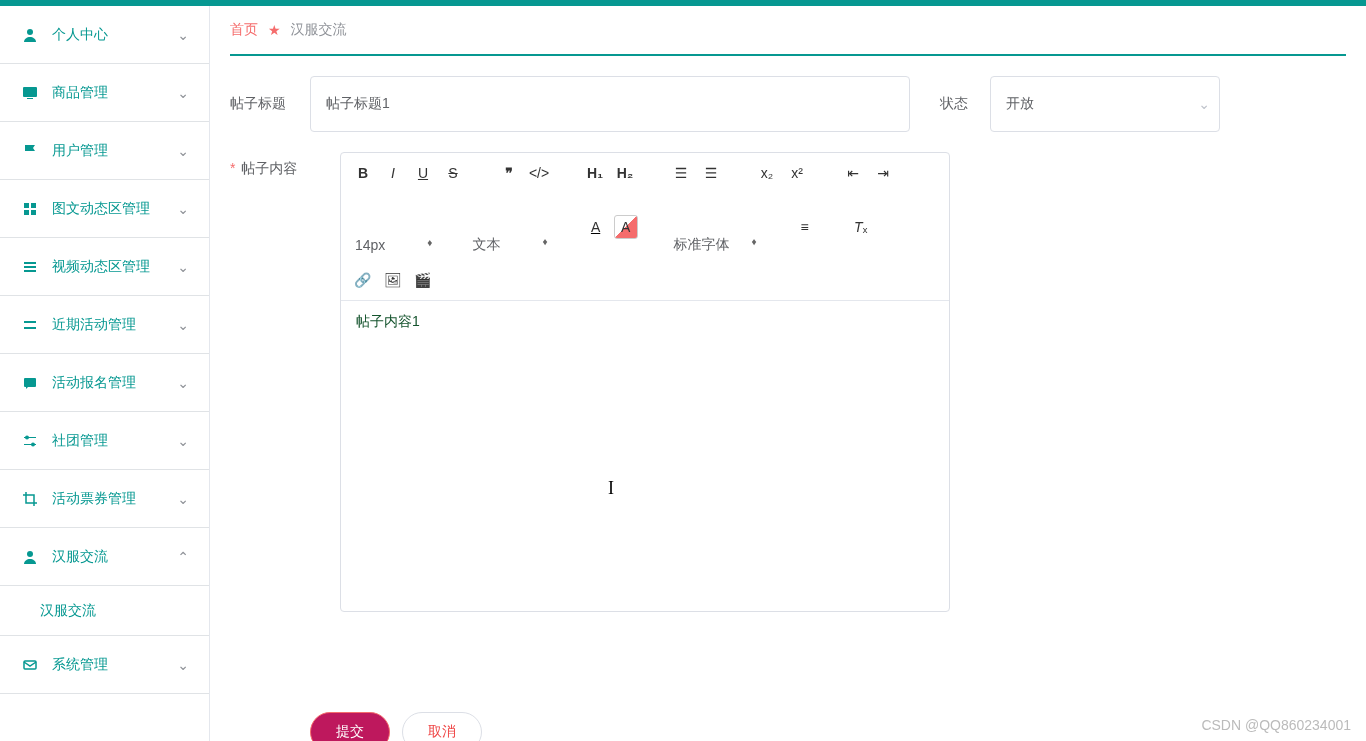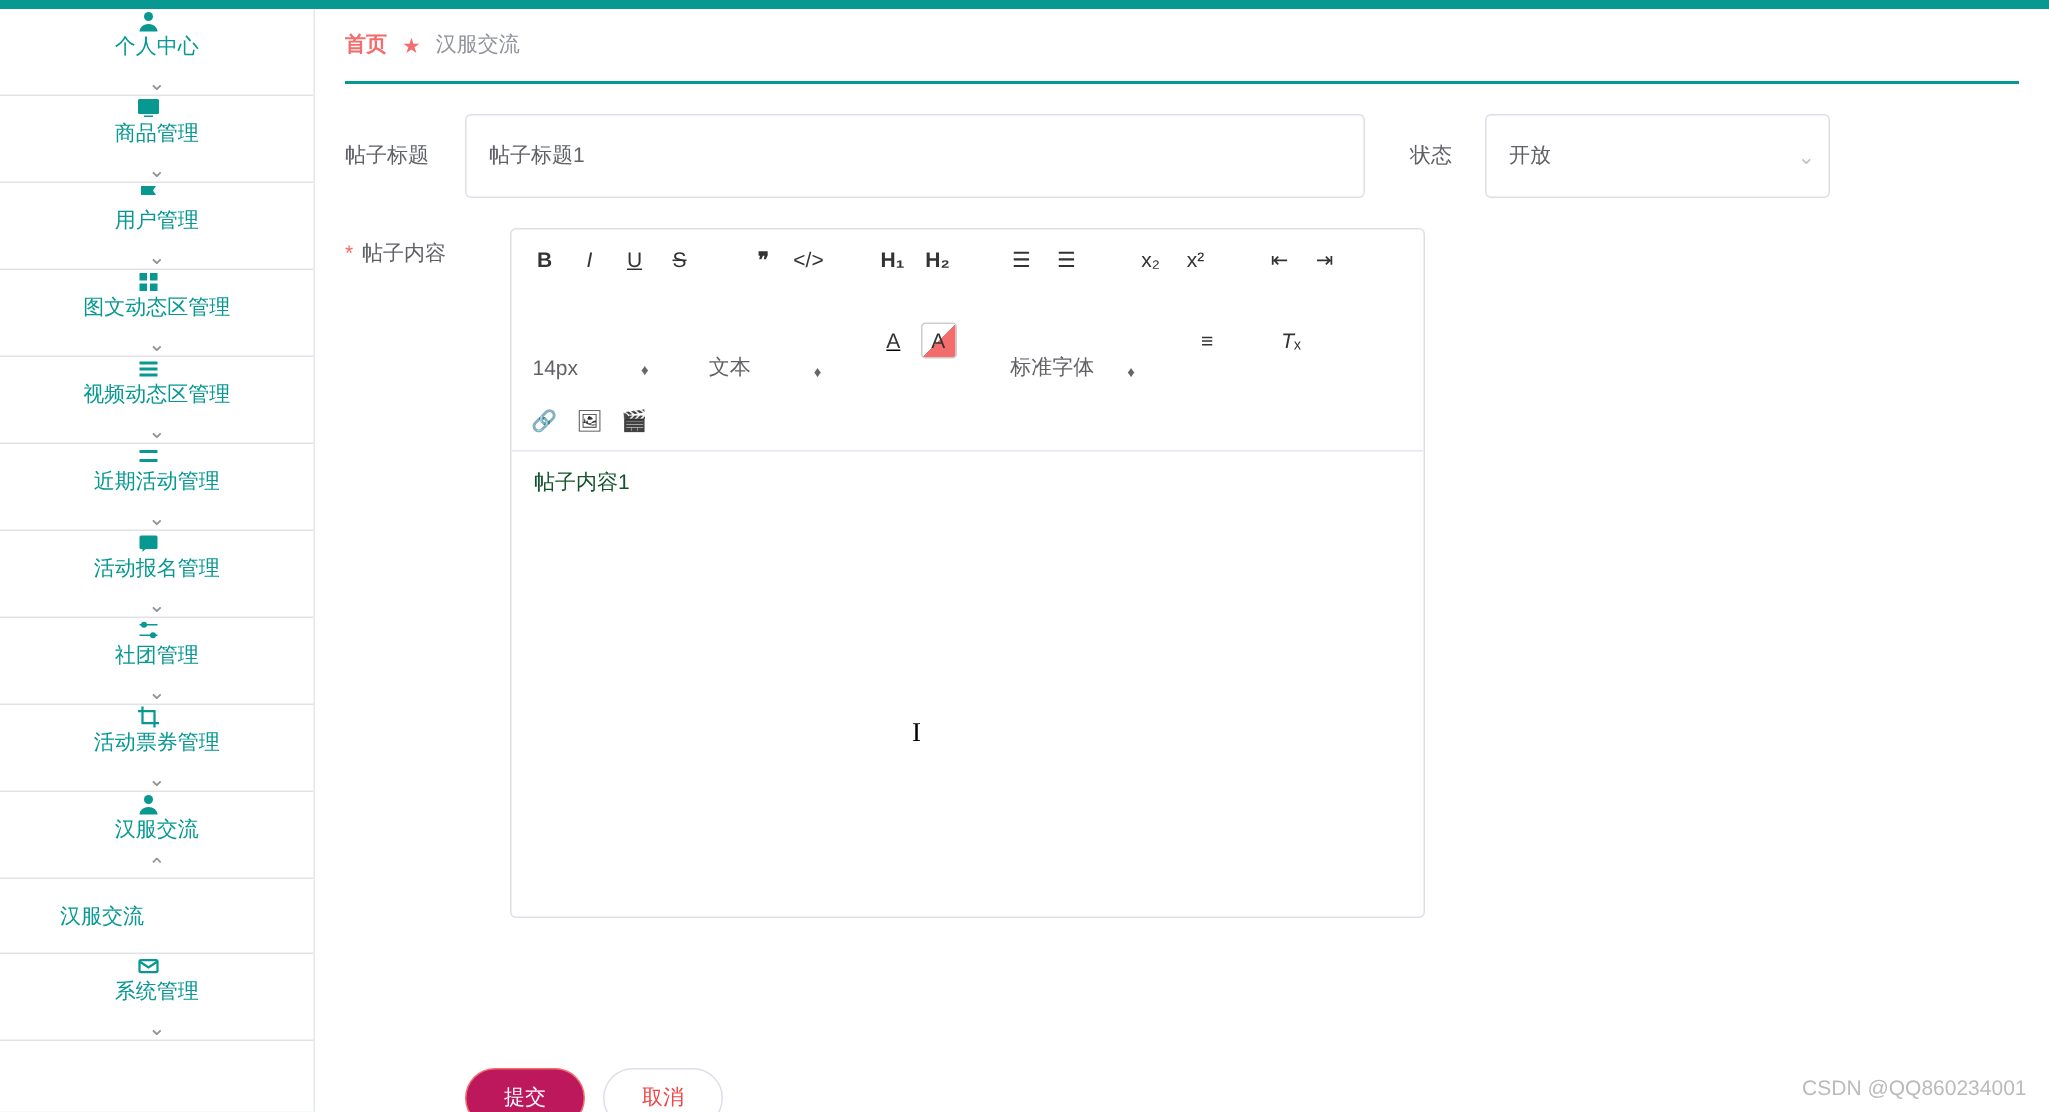--- a/index.html
+++ b/index.html
@@ -3,49 +3,49 @@
   <meta charset="utf-8">
   <style>
     * { margin: 0; padding: 0; box-sizing: border-box; }
     body { font-family: "Microsoft YaHei", Arial, sans-serif; font-size: 14px; color: #606266; background: #f5f6f7; }
     
     .top-bar { height: 6px; background: #069891; width: 100%; }
     
     .layout { display: flex; height: calc(100vh - 6px); }
     
     .sidebar { width: 210px; background: #fff; border-right: 1px solid #e4e7ed; overflow-y: auto; }
-    .sidebar-item { display: flex; align-items: center; padding: 0 20px; height: 58px; color: #069891; cursor: pointer; border-bottom: 1px solid #e0e3e6; font-weight: 500; flex-direction: column; }
+    .sidebar-item { display: flex; align-items: center; padding: 0 20px; height: 58px; color: #069891; cursor: pointer; border-bottom: 1px solid #e0e3e6; font-weight: 500; }
     .sidebar-item .icon { width: 20px; margin-right: 12px; display: flex; align-items: center; justify-content: center; }
     .sidebar-item .label { flex: 1; }
     .sidebar-item .chevron { color: #909399; }
     .sidebar-sub-item { padding: 0 20px 0 40px; height: 50px; display: flex; align-items: center; color: #069891; cursor: pointer; border-bottom: 1px solid #e0e3e6; }
     
     .main { flex: 1; background: #fff; overflow-y: auto; padding: 0 20px; }
     
     .breadcrumb { display: flex; align-items: center; gap: 10px; padding: 15px 0; border-bottom: 2px solid #069891; margin-bottom: 20px; }
-    .breadcrumb-home { color: #f56c6c; font-weight: 700; }
+    .breadcrumb-home { color: #f56c6c; font-weight: 400; }
     .breadcrumb-star { color: #f56c6c; }
     .breadcrumb-current { color: #909399; }
     
     .form-row { display: flex; align-items: flex-start; margin-bottom: 20px; gap: 30px; }
     .form-item { display: flex; align-items: center; }
     .form-label { width: 80px; text-align: left; padding-right: 12px; color: #606266; }
     .required::before { content: "* "; color: #f56c6c; margin-right: 2px; }
     .form-input { height: 56px; border: 1px solid #dcdfe6; border-radius: 4px; padding: 0 15px; font-size: 14px; color: #606266; outline: none; }
     .title-input { width: 600px; }
     .select-wrap { position: relative; width: 230px; }
     .select-input { width: 100%; cursor: pointer; padding-right: 30px; }
     .select-arrow { position: absolute; right: 10px; top: 50%; transform: translateY(-50%); color: #c0c4cc; pointer-events: none; }
     
     .editor-wrap { border: 1px solid #dcdfe6; border-radius: 4px; width: 610px; }
     .editor-toolbar { border-bottom: 1px solid #e4e7ed; padding: 8px 10px; display: flex; flex-wrap: wrap; gap: 6px 10px; align-items: center; }
     .tb-btn { width: 24px; height: 24px; display: inline-flex; align-items: center; justify-content: center; cursor: pointer; color: #333; font-size: 14px; border-radius: 3px; }
     .tb-group { display: inline-flex; gap: 6px; align-items: center; }
     .tb-divider { width: 12px; }
-    .tb-select { display: inline-flex; align-items: flex-end; gap: 6px; cursor: pointer; padding: 2px 4px; margin-top: 37px; }
+    .tb-select { display: inline-flex; align-items: flex-start; gap: 6px; cursor: pointer; padding: 2px 4px; margin-top: 37px; }
     .tb-select .sel-arrow { font-size: 10px; color: #666; }
     .editor-body { min-height: 310px; padding: 12px 15px; outline: none; color: #14532d; }
     
     .btn-row { display: flex; gap: 12px; margin-top: 100px; margin-left: 80px; padding-bottom: 40px; }
     .btn { height: 40px; padding: 0 25px; border-radius: 20px; border: 1px solid #dcdfe6; background: #fff; cursor: pointer; font-size: 14px; }
     .btn-primary { background: #be185d; border-color: #f56c6c; color: #fff; }
     .btn-default { color: #ef4444; }
     
     .watermark { position: fixed; right: 15px; bottom: 8px; color: #bbb; font-size: 14px; pointer-events: none; }
     

